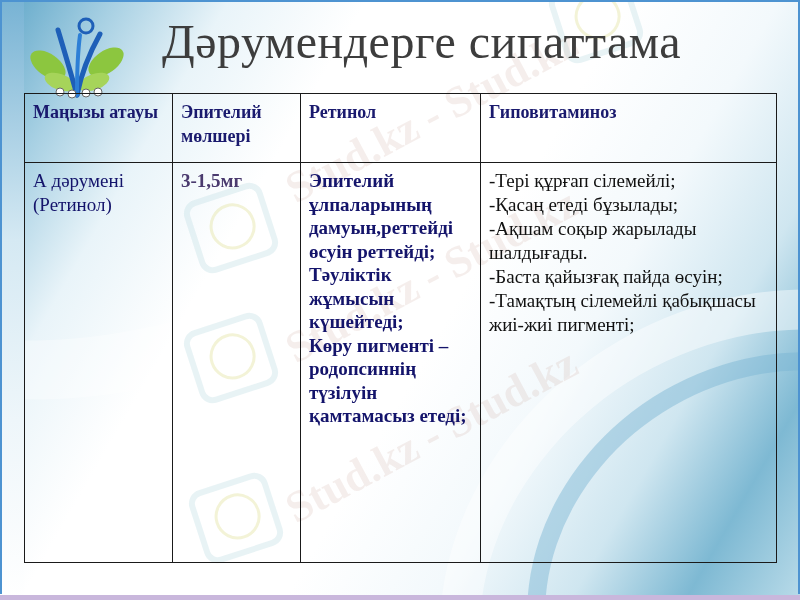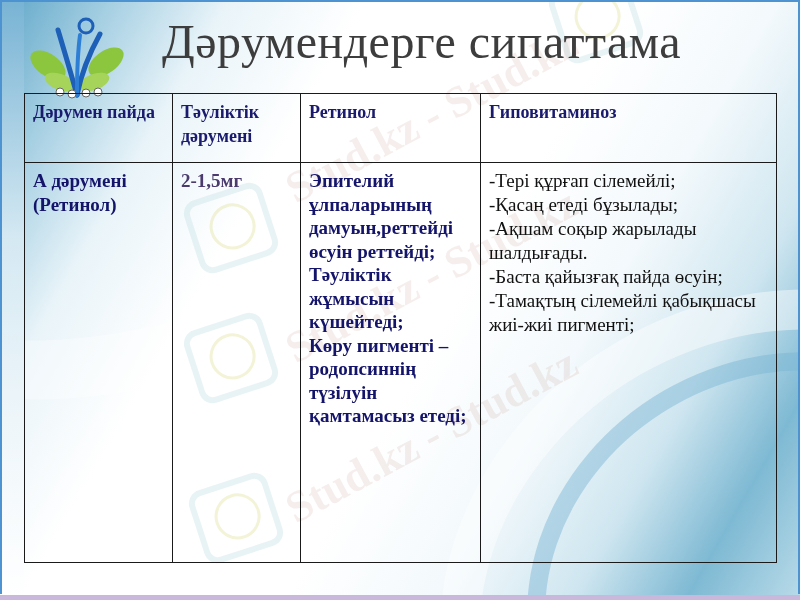--- a/index.html
+++ b/index.html
@@ -64,21 +64,21 @@
       border-collapse: collapse; table-layout: fixed;
     }
     table.vt td, table.vt th {
       border: 1.5px solid #1a1a1a; vertical-align: top;
       padding: 6px 8px 4px 8px; text-align: left;
     }
     table.vt th {
       height: 58px; font-weight: bold; font-size: 18px; line-height: 24px;
       color: #1a1a6e;
     }
-    .c-name { color: #14146b; font-weight: bold; font-size: 19px; line-height: 24px; }
+    .c-name { color: #14146b; font-weight: normal; font-size: 19px; line-height: 24px; }
     .c-dose { color: #4a3a6e; font-weight: bold; font-size: 19px; line-height: 24px; }
     .c-imp  { color: #14146b; font-weight: bold; font-size: 19px; line-height: 23.5px; }
     .c-hypo { color: #111111; font-size: 19px; line-height: 24px; }
     .c-imp div, .c-hypo div { white-space: normal; }
   </style>
 </head>
 <body>
 
 <div class="slide">
   <div class="swoosh s1"></div>
@@ -114,28 +114,28 @@
 
   <table class="vt">
     <colgroup>
       <col style="width:148px">
       <col style="width:128px">
       <col style="width:180px">
       <col style="width:296px">
     </colgroup>
     <tbody>
         <tr>
-      <th>Дәрумен пайда</th>
-      <th>Тәуліктік дәрумені</th>
+      <th>Маңызы атауы</th>
+      <th>Эпителий мөлшері</th>
       <th>Ретинол</th>
       <th>Гиповитаминоз</th>
     </tr>
     <tr>
       <td class="c-name">А дәрумені (Ретинол)</td>
-      <td class="c-dose">2-1,5мг</td>
+      <td class="c-dose">3-1,5мг</td>
       <td class="c-imp">
         <div>Эпителий ұлпаларының дамуын,реттейді өсуін реттейді;</div>
         <div>Тәуліктік жұмысын күшейтеді;</div>
         <div>Көру пигменті –родопсиннің түзілуін қамтамасыз етеді;</div>
       </td>
       <td class="c-hypo">
         <div>-Тері құрғап сілемейлі;</div>
         <div>-Қасаң етеді бұзылады;</div>
         <div>-Ақшам соқыр жарылады шалдығады.</div>
         <div>-Баста қайызғақ пайда өсуін;</div>

